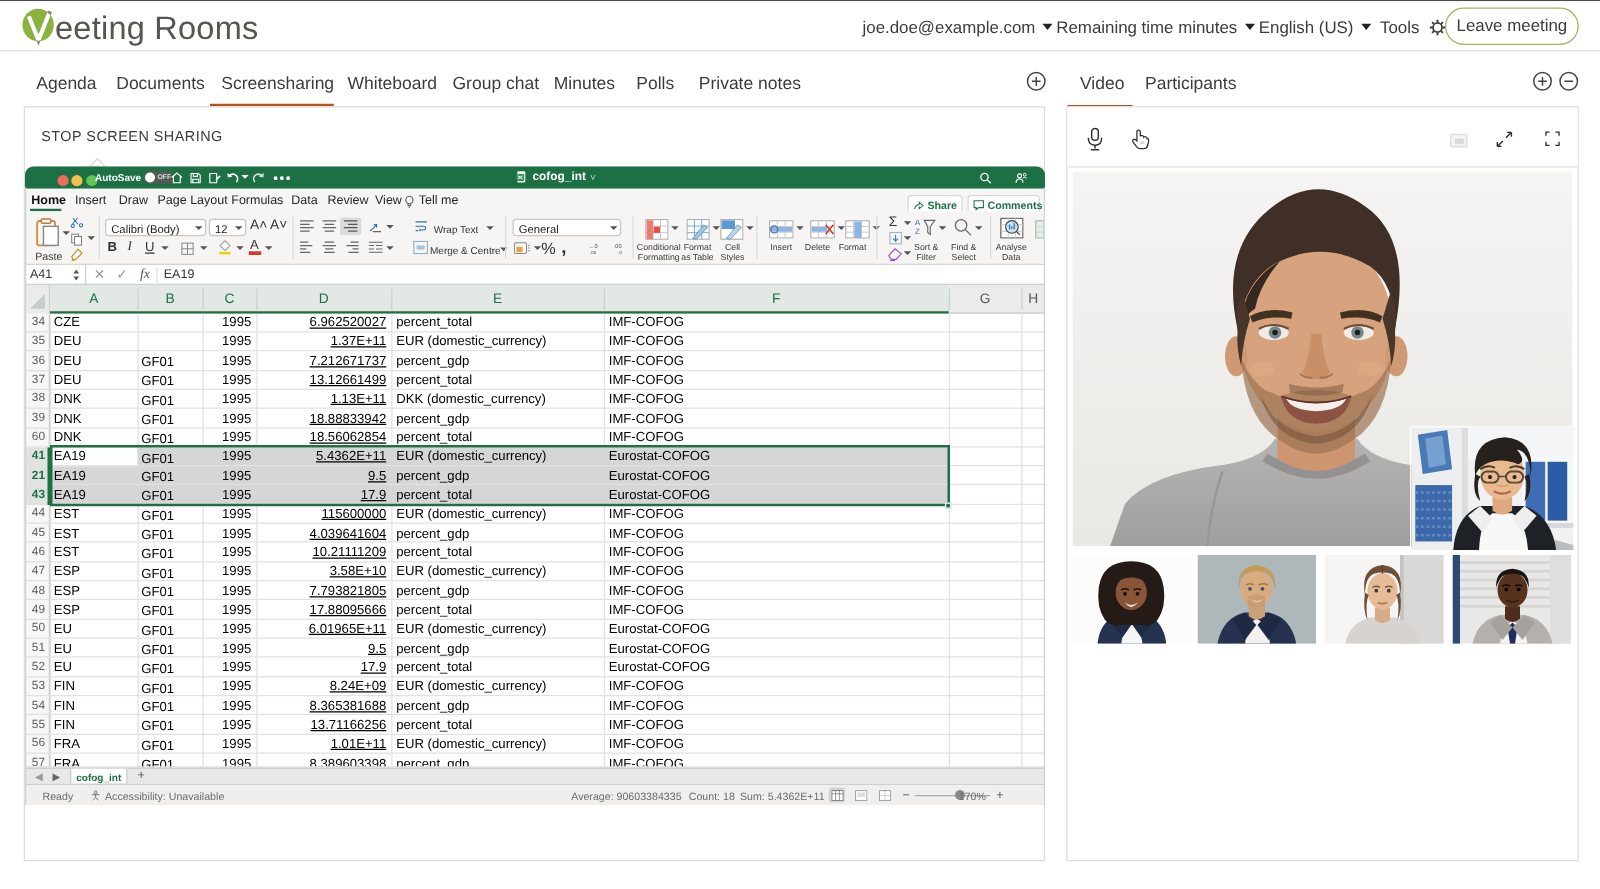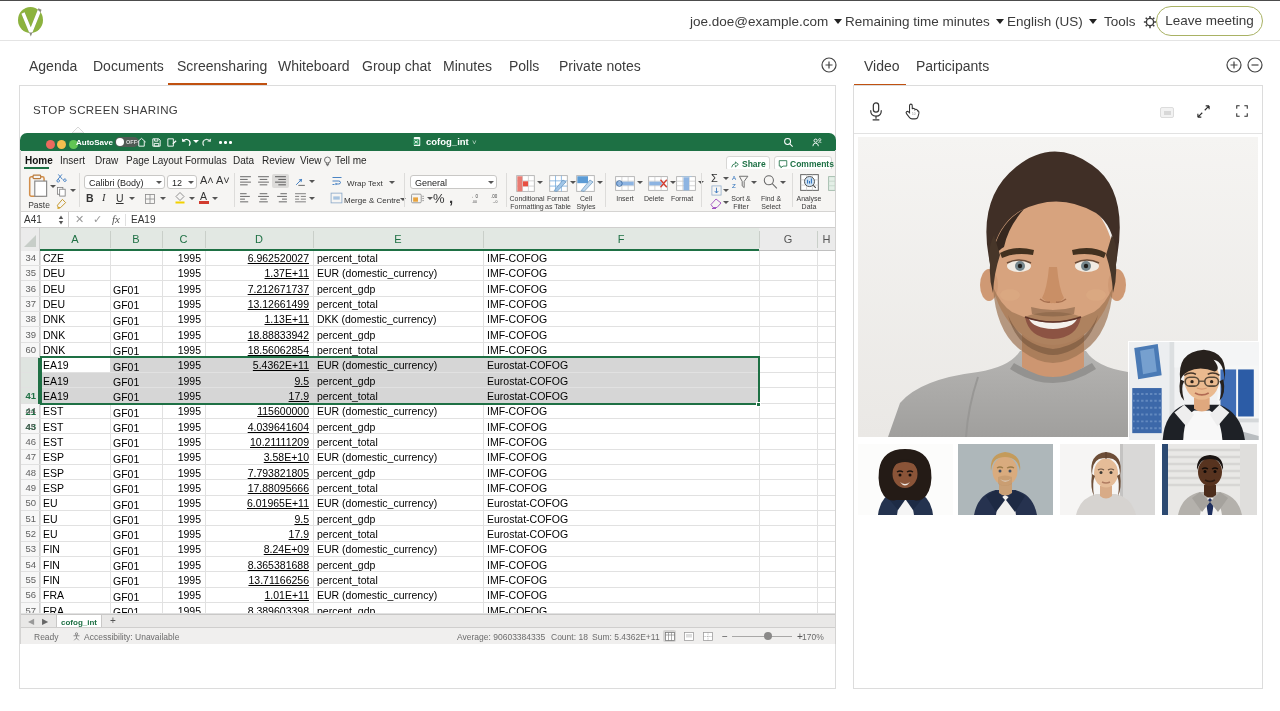--- a/index.html
+++ b/index.html
@@ -41,21 +41,21 @@
 .rtxt{font-size:9px;color:#333;}
 .dcaret{display:inline-block;width:0;height:0;border-left:3px solid transparent;
 border-right:3px solid transparent;border-top:3.5px solid #555;}
 #xformula{position:absolute;left:0;top:78.5px;width:816px;height:16px;background:#fff;border-bottom:1px solid #d0cfce;font-size:10px;color:#333;}
 #xcolhdr{position:absolute;left:0;top:94.5px;width:816px;height:23px;background:#ebebeb;}
 .chdr{position:absolute;top:5px;font-size:11px;color:#1e7044;text-align:center;}
 #xgrid{position:absolute;left:0;top:117.5px;width:816px;height:363.5px;background:#fff;overflow:hidden;}
 .xrow{position:absolute;left:0;width:816px;border-bottom:1px solid #e1e1e1;font-size:10.5px;color:#000;}
 .xrow span{position:absolute;top:1.5px;white-space:nowrap;}
 .rnum{left:0;width:16px;text-align:right;font-size:9.5px;color:#5f5f5f;}
-.rnum.sel{color:#1e7044;font-weight:bold;margin-top:31px;}
+.rnum.sel{color:#1e7044;font-weight:bold;}
 .cA{left:23px;} .cB{left:93px;margin-top:32px;}
 .cC{left:142px;width:39px;text-align:right;}
 .cD{left:185px;width:104px;text-align:right;text-decoration:underline;}
 .cE{left:297px;} .cF{left:467px;}
 .vln{position:absolute;top:0;height:363.5px;width:1px;background:#e1e1e1;}
 #xtabs{position:absolute;left:0;top:481px;width:816px;height:13px;background:#e9e8e7;border-top:1px solid #c9c8c7;}
 #xstatus{position:absolute;left:0;top:494px;width:816px;height:17px;background:#f0efee;border-top:1px solid #cfcecd;font-size:8.5px;color:#6c6c6c;}
 
 #rtoolbar{position:absolute;left:0;top:0;width:408px;height:48px;border-bottom:1px solid #e2e2e2;background:#fff;}
 #vidwrap{position:absolute;left:4px;top:51px;width:400px;height:300px;}
@@ -69,20 +69,21 @@
   <div id="logo-circle"></div>
   <svg id="logo-v" viewBox="0 0 34 34">
     <defs>
           <clipPath id="lgc">
             <circle cx="14.5" cy="15" r="12.5"></circle>
           </clipPath>
         </defs>
     <path d="M7 8 L14.8 27 L24 4" fill="none" stroke="#8a8a7e" stroke-width="3.4"></path>
     <path d="M7 8 L14.8 27 L24 4" fill="none" stroke="#ffffff" stroke-width="3.4" clip-path="url(#lgc)"></path>
   </svg>
+  <div id="logo-txt">eeting Rooms</div>
   <div class="hitem" style="left:690px;">joe.doe@example.com<span class="caret"></span></div>
   <div class="hitem" style="left:845px;">Remaining time minutes<span class="caret"></span></div>
   <div class="hitem" style="left:1007px;">English (US)<span class="caret"></span></div>
   <div class="hitem" style="left:1104px;">Tools
     <svg width="14" height="14" viewBox="0 0 24 24" style="vertical-align:-2.5px;margin-left:4px;">
           <circle cx="12" cy="12" r="6.2" fill="none" stroke="#3b3b3b" stroke-width="2.4"></circle>
           <circle cx="12" cy="12" r="2.2" fill="#fff"></circle>
           <g stroke="#3b3b3b" stroke-width="2.6">
             <path d="M12 1.5 V5 M12 19 V22.5 M1.5 12 H5 M19 12 H22.5 M4.6 4.6 L7 7 M17 17 L19.4 19.4 M19.4 4.6 L17 7 M7 17 L4.6 19.4"></path>
           </g>
@@ -699,21 +700,21 @@
             <rect x="4" y="4" width="12" height="7" fill="#ddd"></rect>
           </svg>
   <svg class="abs" style="left:683px;top:3.5px;" width="10" height="9" viewBox="0 0 20 18">
             <rect x="1" y="1" width="18" height="16" fill="#fff" stroke="#999" stroke-width="1.5"></rect>
             <path d="M10 1 V17 M1 9 H19" stroke="#999" stroke-width="1.2" stroke-dasharray="2 1.5"></path>
           </svg>
   <span class="abs" style="left:702px;top:3px;font-size:10px;color:#555;">−</span>
   <span class="abs" style="left:712px;top:7.5px;width:60px;height:1.5px;background:#a9a8a7;"></span>
   <span class="abs" style="left:744px;top:4px;width:8px;height:8px;background:#8a8988;border-radius:50%;"></span>
   <span class="abs" style="left:777px;top:3px;font-size:10px;color:#555;">+</span>
-  <span class="abs" style="left:747px;top:4px;margin-left:35px;">170%</span>
+  <span class="abs" style="left:747px;top:4px;">170%</span>
 </div>
 <div class="abs" style="left:0;top:17px;width:1px;height:494px;background:#d4d3d2;"></div>
         <div class="abs" style="left:815px;top:17px;width:1px;height:494px;background:#d4d3d2;"></div>
       </div>
 </div>
 
 <div id="rpanel">
   <div id="rtoolbar">
     <svg class="abs" style="left:14px;top:16px;" width="16" height="19" viewBox="0 0 24 28">
       <rect x="8" y="1" width="8" height="14" rx="4" fill="none" stroke="#333" stroke-width="1.8"></rect>

